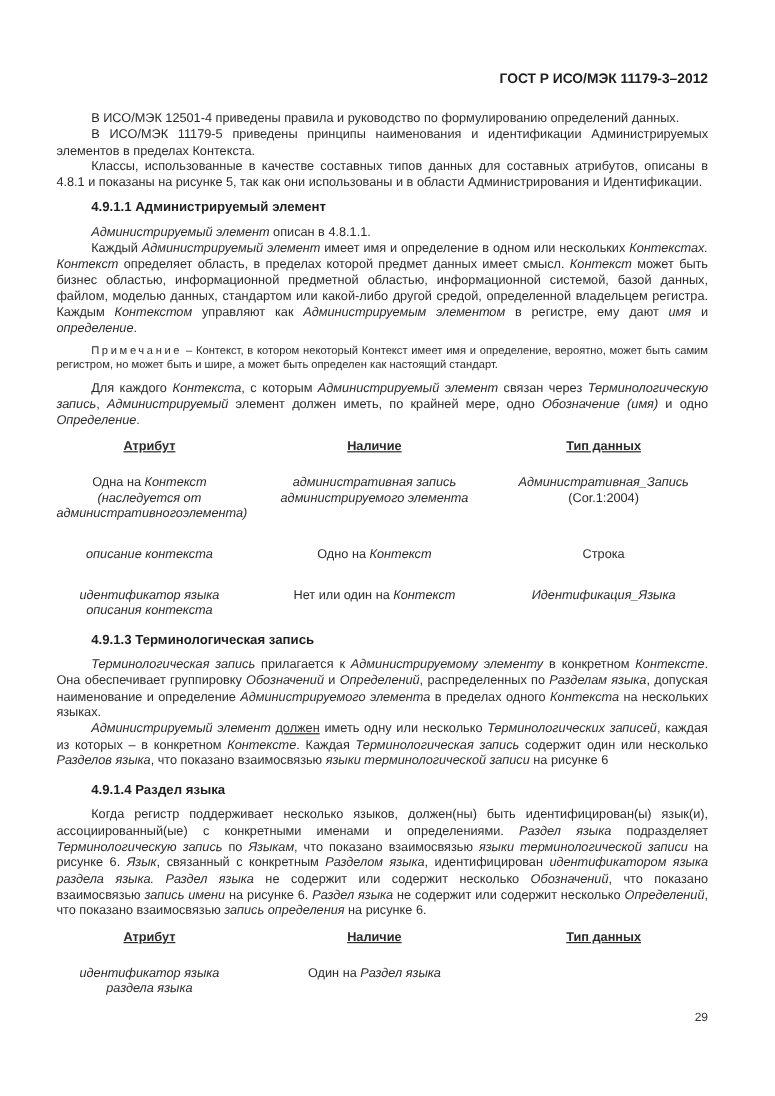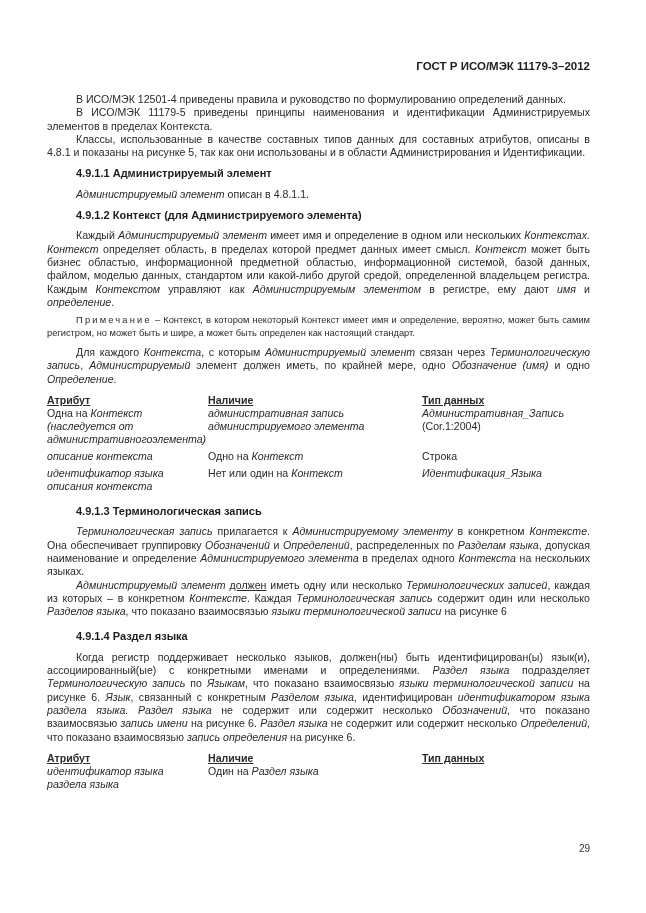--- a/index.html
+++ b/index.html
@@ -13,41 +13,40 @@
     font-weight: bold; font-size: 11.5px; color: #1e1e1e;
   }
   .body { position: absolute; top: 93px; left: 0; width: 543px; font-size: 10.6px; line-height: 13.3px; }
   p { margin: 0; text-align: justify; }
   p.ind { text-indent: 29px; }
   h4 { margin: 8px 0 7px 29px; font-size: 11px; font-weight: bold; color: #1e1e1e; }
   p.note { font-size: 9.3px; line-height: 12.5px; margin-top: 5px; margin-bottom: 7px; }
   .sp { letter-spacing: 2.2px; }
   i { font-style: italic; }
   u { text-decoration: underline; }
-  .tbl { display: grid; grid-template-columns: 161px 214px 168px; row-gap: 4px; margin-top: 8px; margin-bottom: 12px; }
+  .tbl { display: grid; grid-template-columns: 161px 214px 168px; row-gap: 21px; margin-top: 8px; margin-bottom: 12px; text-align: center; }
   .tbl .th { font-weight: bold; text-decoration: underline; }
   .tbl .c { padding-right: 6px; line-height: 13px; }
   .tbl .hdrrow { margin-bottom: -4px; }
   .pgnum { position: absolute; right: 56px; top: 843px; font-size: 10px; color: #333; }
 </style>
 </head>
 <body>
 
 <div class="page">
   <div class="header" style="right:-0px;">ГОСТ Р ИСО/МЭК 11179-3–2012</div>
 
   <div class="body">
     <p class="ind">В ИСО/МЭК 12501-4 приведены правила и руководство по формулированию определений данных.</p>
     <p class="ind">В ИСО/МЭК 11179-5 приведены принципы наименования и идентификации Администрируемых элементов в пределах Контекста.</p>
     <p class="ind">Классы, использованные в качестве составных типов данных для составных атрибутов, описаны в 4.8.1 и показаны на рисунке 5, так как они использованы и в области Администрирования и Идентификации.</p>
 
     <h4>4.9.1.1 Администрируемый элемент</h4>
     <p class="ind"><i>Администрируемый элемент</i><span> описан в 4.8.1.1.</span></p>
 
-    <h4>4.9.1.2 Контекст (для Администрируемого элемента)</h4>
     <p class="ind"><span>Каждый </span><i>Администрируемый элемент</i><span> имеет имя и определение в одном или нескольких </span><i>Контекстах. Контекст</i><span> определяет область, в пределах которой предмет данных имеет смысл. </span><i>Контекст</i><span> может быть бизнес областью, информационной предметной областью, информационной системой, базой данных, файлом, моделью данных, стандартом или какой-либо другой средой, определенной владельцем регистра. Каждым </span><i>Контекстом</i><span> управляют как </span><i>Администрируемым элементом</i><span> в регистре, ему дают </span><i>имя</i><span> и </span><i>определение</i><span>.</span></p>
     <p class="note" style="text-indent:29px;"><span class="sp">Примечание</span><span> – Контекст, в котором некоторый Контекст имеет имя и определение, вероятно, может быть самим регистром, но может быть и шире, а может быть определен как настоящий стандарт.</span></p>
     <p class="ind"><span>Для каждого </span><i>Контекста</i><span>, с которым </span><i>Администрируемый элемент</i><span> связан через </span><i>Терминологическую запись</i><span>, </span><i>Администрируемый</i><span> элемент должен иметь, по крайней мере, одно </span><i>Обозначение (имя)</i><span> и одно </span><i>Определение</i><span>.</span></p>
 
     <div class="tbl">
         <div class="c th hdrrow">Атрибут</div>
         <div class="c th hdrrow">Наличие</div>
         <div class="c th hdrrow">Тип данных</div>
         <div class="c"><span>Одна на </span><i>Контекст (наследуется от административногоэлемента)</i></div>
         <div class="c"><i>административная запись администрируемого элемента</i></div>

